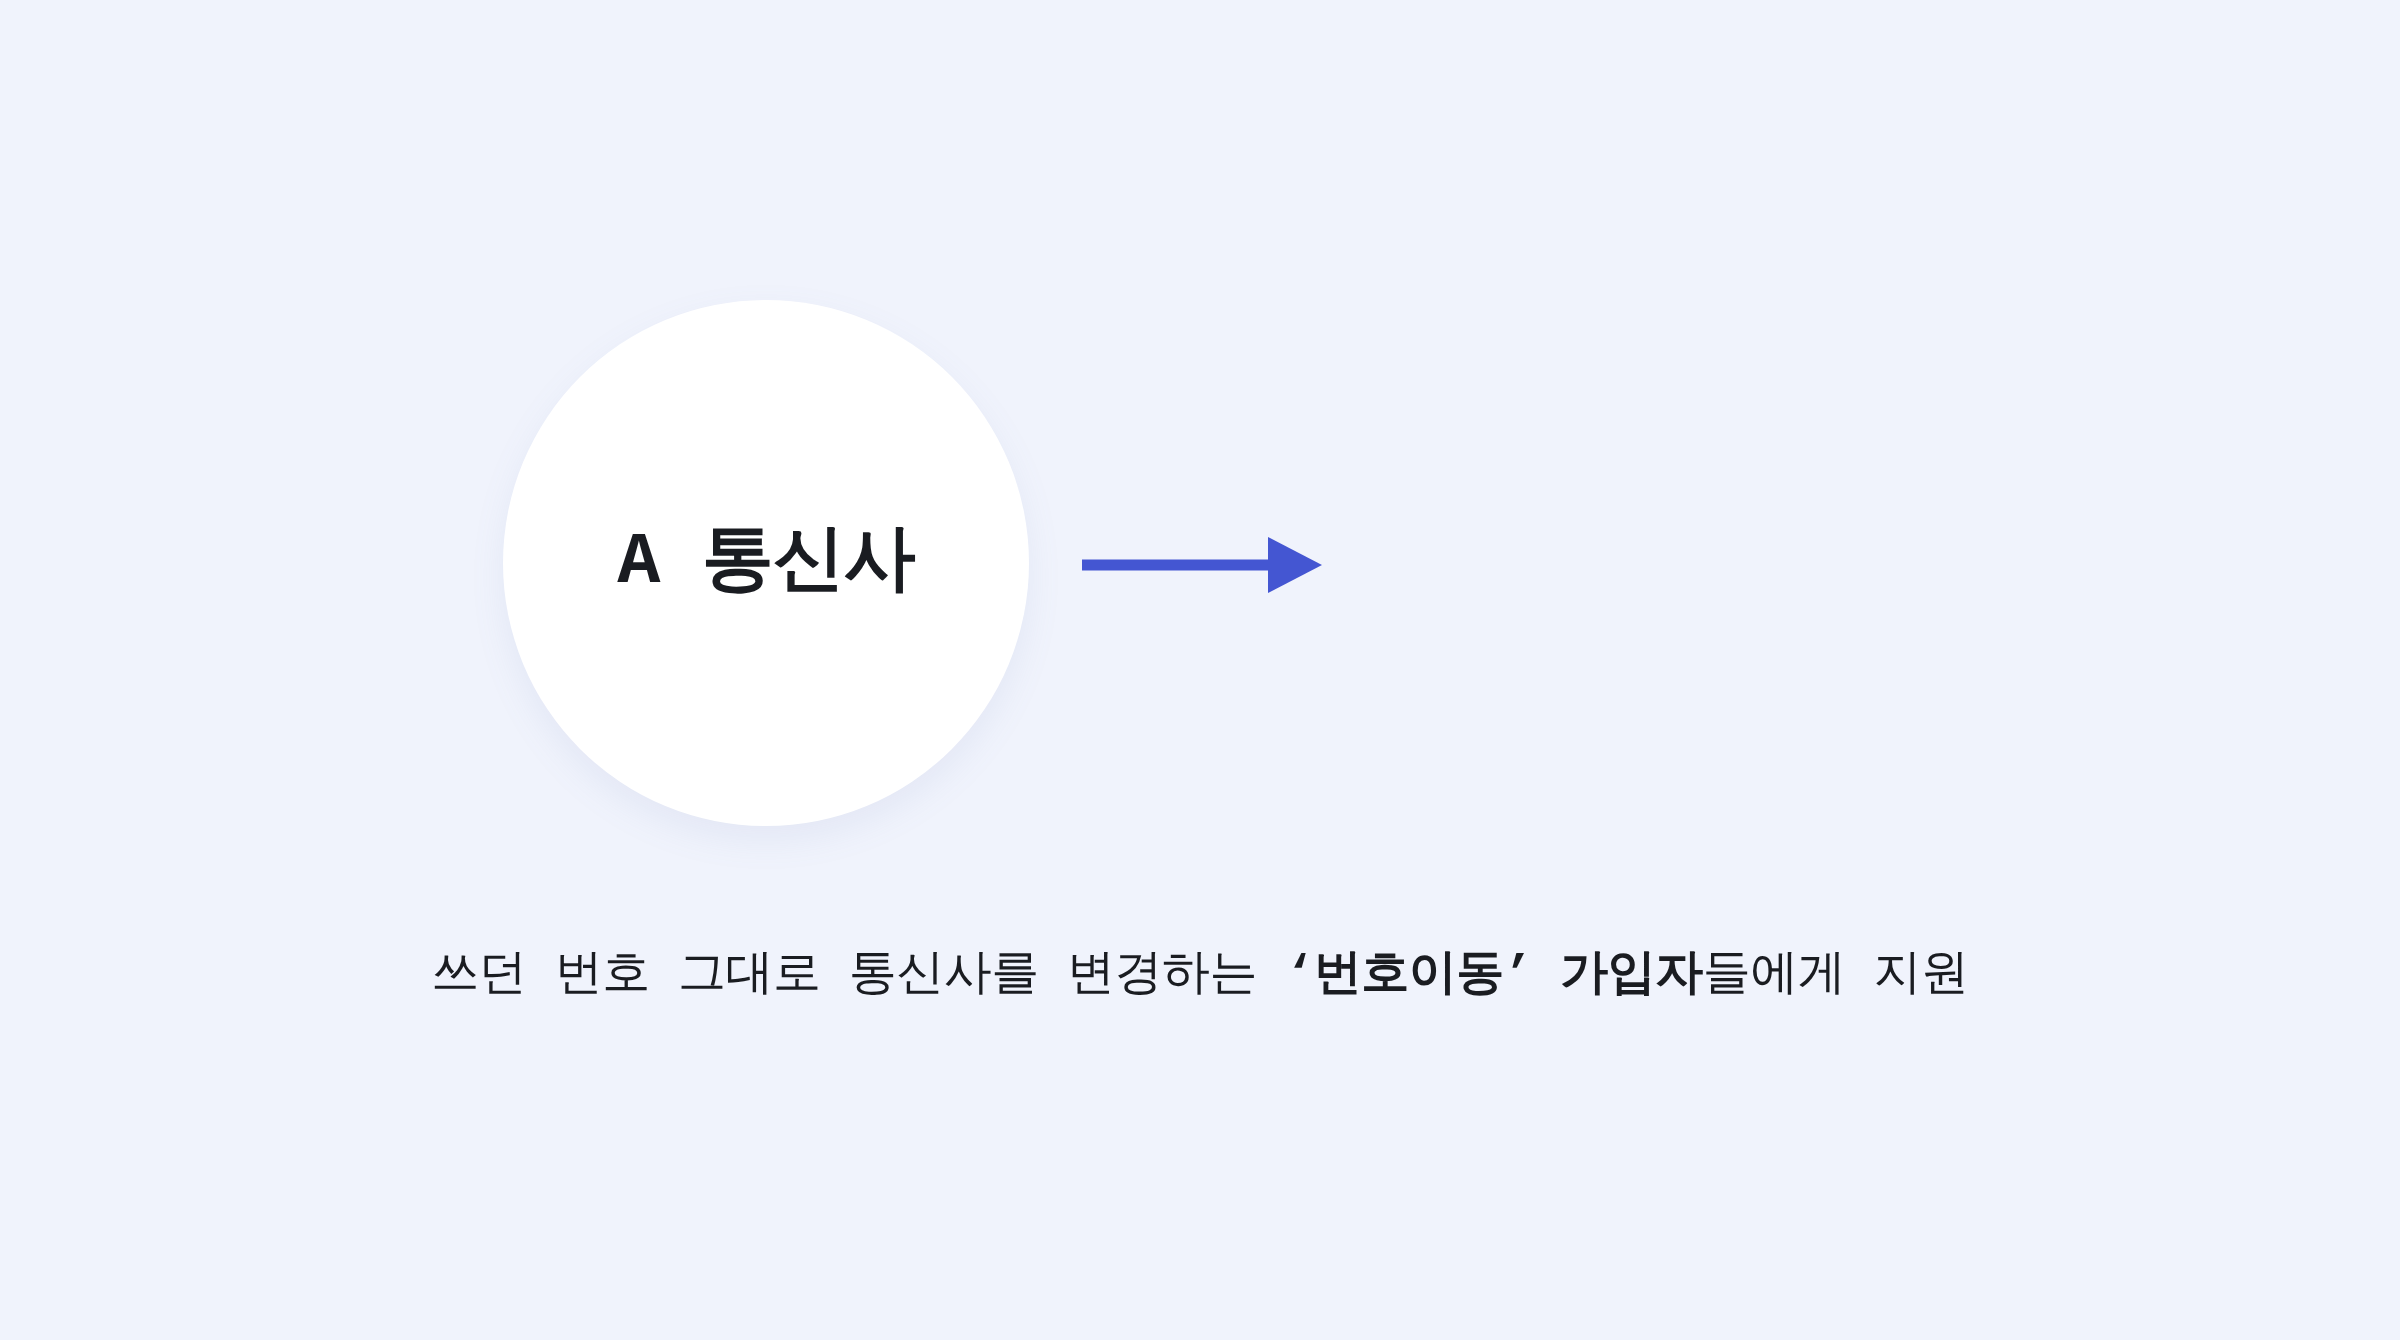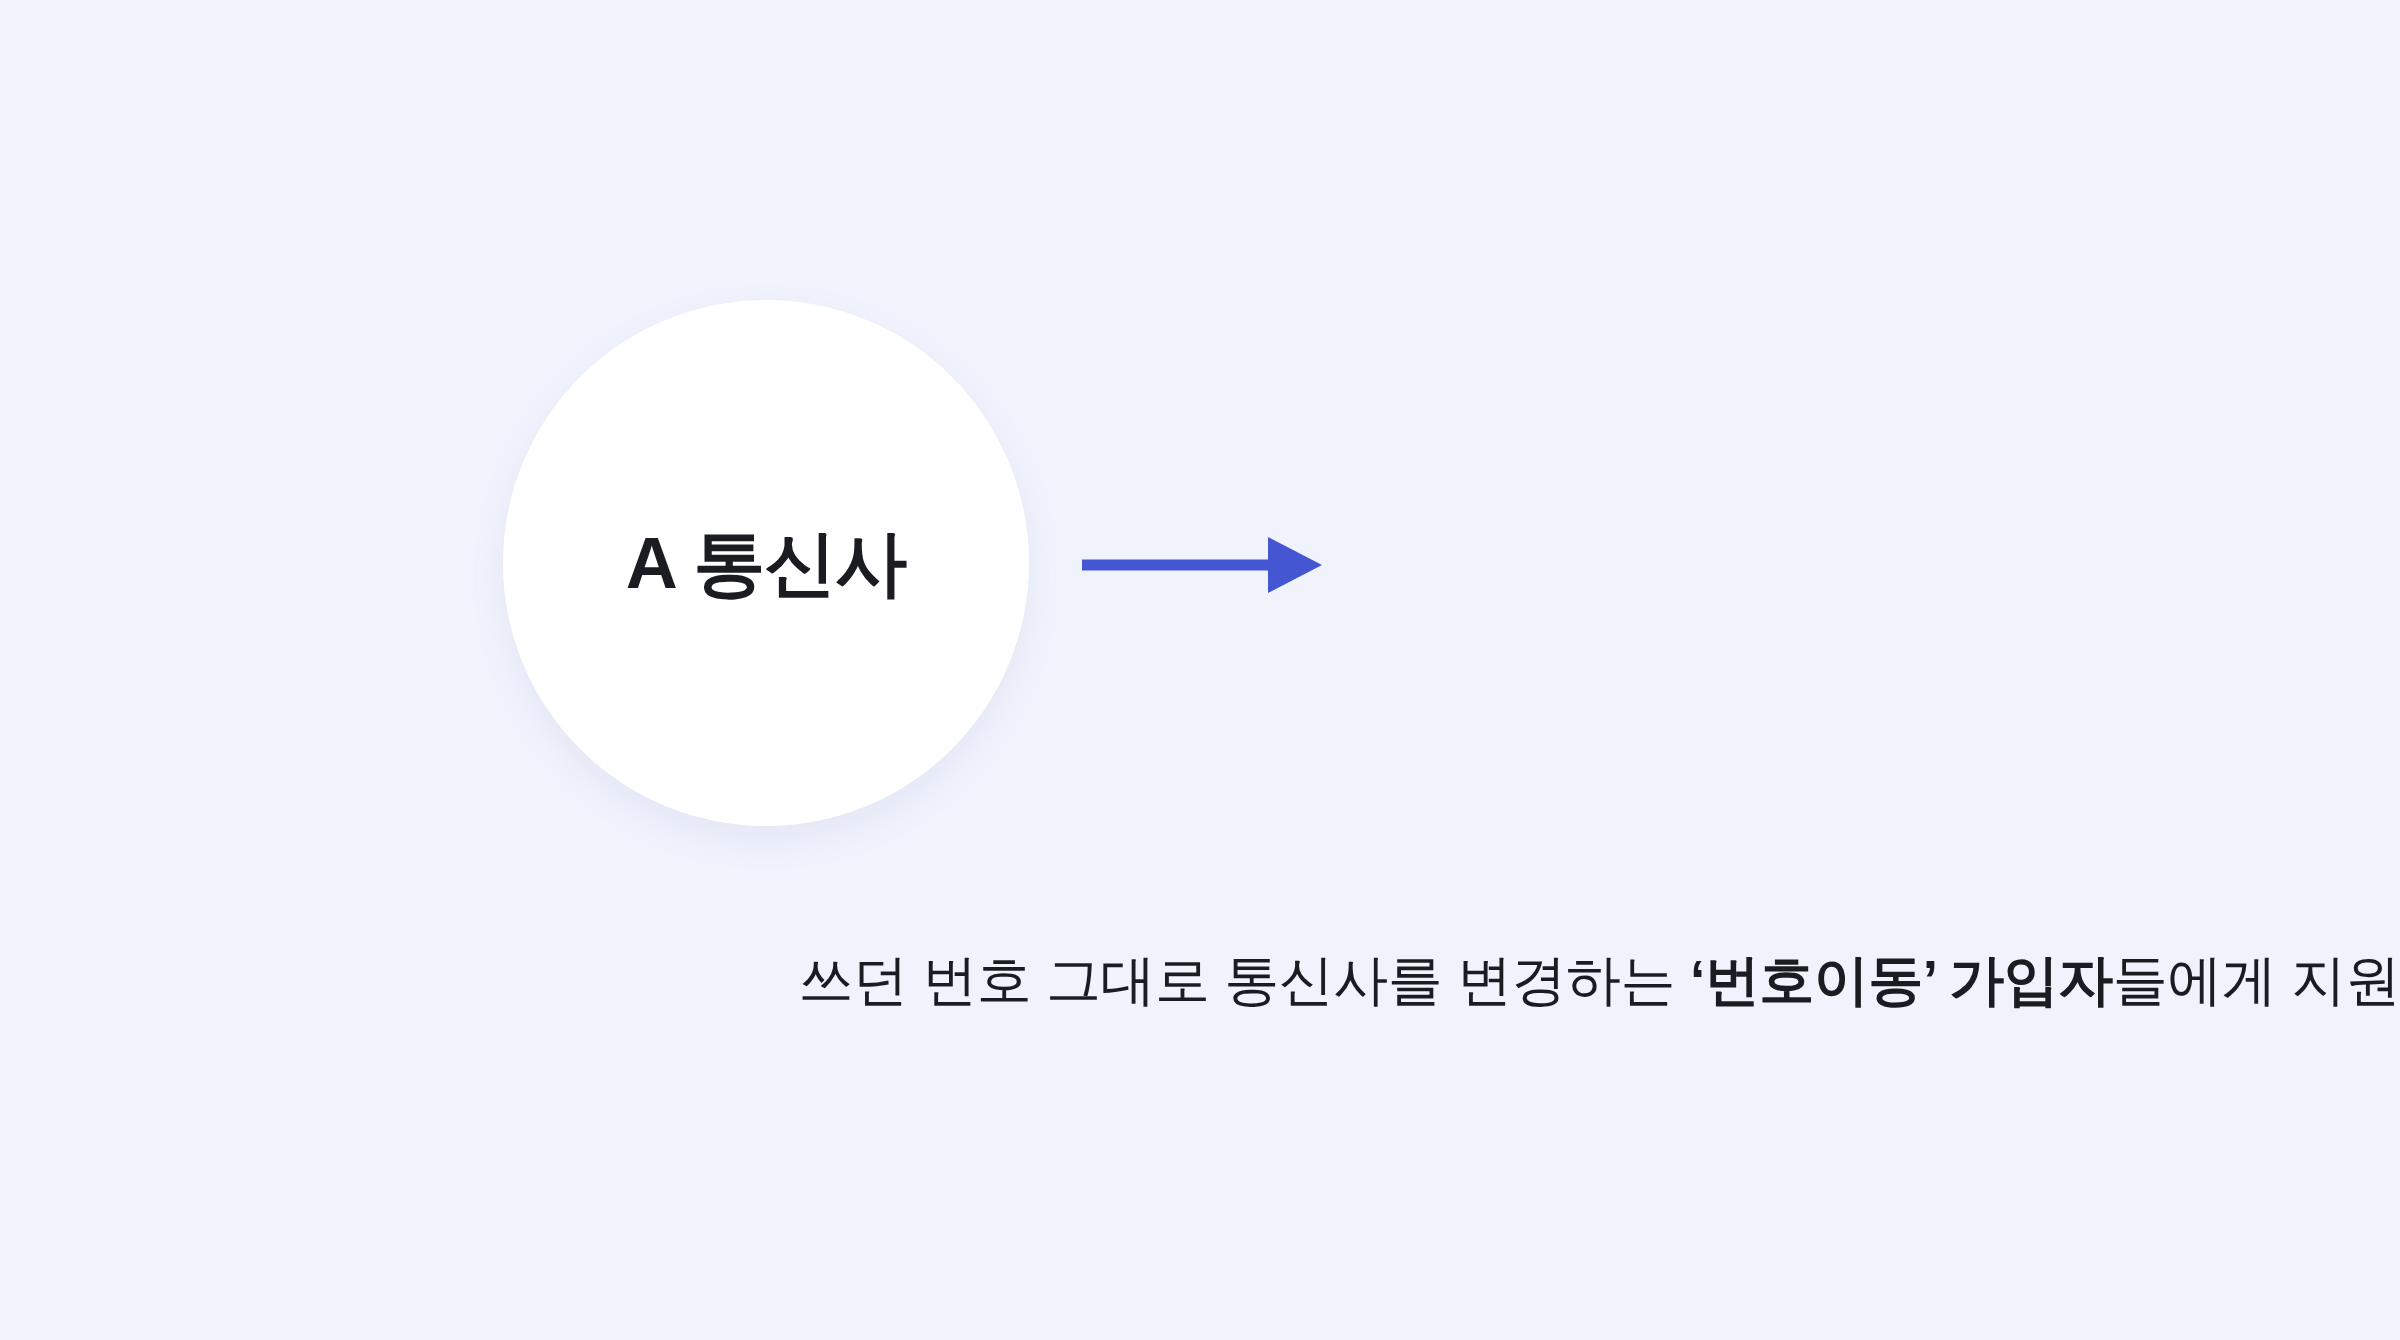--- a/index.html
+++ b/index.html
@@ -16,20 +16,21 @@
   }
   body {
     background: var(--bg);
     font-family: "Liberation Sans", sans-serif;
     color: var(--text);
   }
   .stage {
     position: relative;
     width: 2400px;
     height: 1340px;
+    font-family: Liberation Mono, monospace;
   }
   .carrier-circle {
     position: absolute;
     top: 300px;
     width: 526px;
     height: 526px;
     border-radius: 50%;
     background: var(--circle);
     box-shadow: 0 14px 34px rgba(120, 135, 185, 0.10);
     display: flex;
@@ -51,22 +52,22 @@
     left: 1082px;
     top: 534px;
     width: 240px;
     height: 62px;
   }
   .caption {
     position: absolute;
     left: 0;
     top: 941px;
     width: 2400px;
-    text-align: right;
-    font-size: 55px;
+    text-align: center;
+    font-size: 48px;
     line-height: 1.45;
     font-weight: 400;
     letter-spacing: -0.5px;
     color: var(--text);
     white-space: nowrap;
   }
   .caption .bold { font-weight: 700; }
 </style>
 </head>
 <body>

